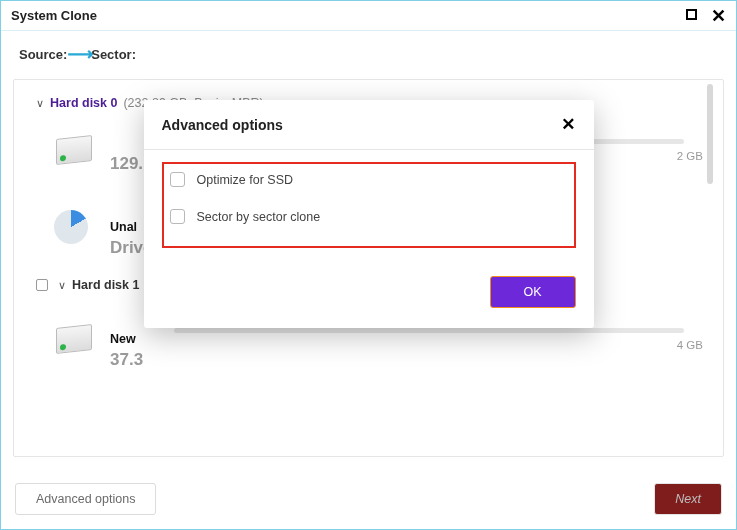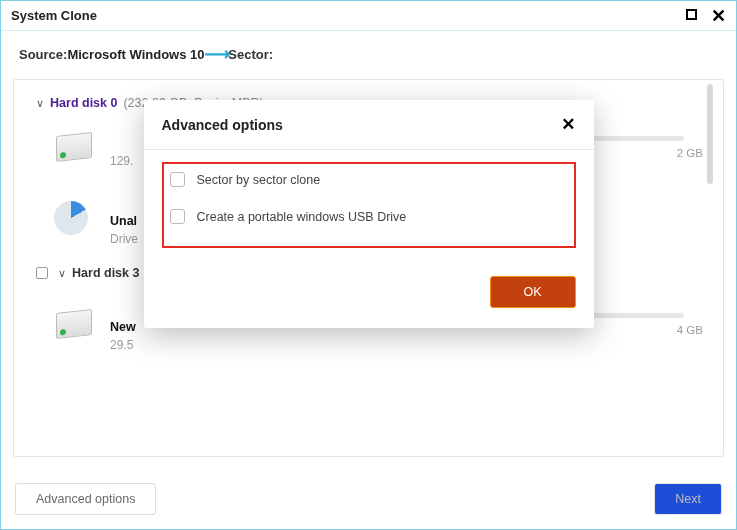--- a/index.html
+++ b/index.html
@@ -26,30 +26,30 @@
   .chev { display:inline-block; transform: rotate(0deg); color:#555; font-size:11px; }
   .chkbox { width:12px; height:12px; border:1.5px solid #999; border-radius:2px; display:inline-block; margin-right:4px;}
 
   .vol-row { display:flex; align-items:center; gap:14px; padding:8px 4px 14px 24px; }
   .vol-ico { width:42px; height:34px; position:relative; }
   .hdd { width:36px; height:26px; background:linear-gradient(#f5f5f5,#dcdcdc); border:1px solid #bbb; transform: skewY(-6deg); border-radius:2px; position:absolute; top:4px; left:2px;}
   .hdd::after{content:'';position:absolute;left:3px;bottom:2px;width:6px;height:6px;background:#2db34a;border-radius:50%;}
   .pie { width:34px; height:34px; border-radius:50%; background: conic-gradient(#3a8de0 0 60deg, #dfe6ec 60deg 360deg);}
   .vol-info { display:flex; flex-direction:column; gap:4px; min-width:50px;}
   .vol-name { font-size:12.5px; font-weight:700; color:#111;margin-top:24px;}
-  .vol-sub  { font-size:12px; color:#9a9a9a;}
+  .vol-sub  { font-size:17px; color:#9a9a9a;font-weight:bold;}
   .vol-bar { height:5px; width:510px; border-radius:3px; background:#e6e6e6; position:relative; overflow:hidden;}
   .vol-bar-fill{height:100%; background:#333; width:12%;}
   .vol-meta { margin-left: 8px; font-size:11.5px; color:#9a9a9a; min-width:44px;}
   .vol-right { display:flex; flex-direction:column; gap:6px; flex:1;}
 
   .footer { display:flex; justify-content:space-between; padding: 10px 14px 14px 14px;}
   .btn { font-size:12.5px; padding: 8px 20px; border-radius:3px; border:1px solid #d0d0d0; background:#fff; cursor:pointer; color:#555;}
-  .btn-primary{ background:#c2410c; border-color:#f48c1a; color:#fff;}
-  .btn-muted{ background:#1d4ed8; color:#bdbdbd; border-color:#e5e5e5;}
+  .btn-primary{ background:#6d28d9; border-color:#f48c1a; color:#fff;}
+  .btn-muted{ background:#7f1d1d; color:#bdbdbd; border-color:#e5e5e5;font-style:italic;}
   .btn-ghost{ border:1px solid #dcdcdc; color:#6a6a6a;}
 
   .modal-scrim{ position:absolute; inset:0; display:flex; align-items:flex-start; justify-content:center; }
   .modal { margin-top:100px; width:450px; background:#fff; border-radius:3px; box-shadow:0 8px 30px rgba(0,0,0,.25); padding:0;}
   .modal-hd{ display:flex; justify-content:space-between; align-items:center; padding:14px 18px; border-bottom:1px solid #e6e6e6;}
   .modal-hd h3{ font-size:14px; font-weight:700; color:#222;}
   .modal-close{ font-size:17px; font-weight:700; cursor:pointer;}
   .modal-body{ padding:18px 22px 10px 22px;}
   .opt-row{ display:flex; align-items:center; gap:12px; margin-bottom:22px; font-size:12.5px; color:#444;}
   .opt-row .chk{ width:15px; height:15px; border:1.5px solid #b8b8b8; border-radius:3px;}
@@ -65,21 +65,20 @@
   <div class="titlebar">
     <div class="title">System Clone</div>
     <div class="winctrl">
       <span><span class="sq-icon"></span></span>
       <span style="font-size:18px;font-weight:700;">✕</span>
     </div>
   </div>
 
   <div class="pathbar">
     <span class="lbl">Source:</span>
-    <span class="val">Microsoft Windows 10</span>
     <span class="arrow-r">⟶</span>
     <span class="lbl">Sector:</span>
     <span class="val"></span>
   </div>
 
   <div class="body-area">
     <div class="panel">
       <div class="scrollbar"></div>
 
       <div class="disk-hdr">
@@ -111,31 +110,31 @@
         <div class="vol-info">
           <div class="vol-name">Unal</div>
           <div class="vol-sub">Drive</div>
         </div>
         <div class="vol-right"></div>
       </div>
 
       <div class="disk-hdr" style="margin-top:6px;">
         <span class="chkbox"></span>
         <span class="chev">∨</span>
-        <span style="font-weight:600;color:#333;">Hard disk 3</span>
+        <span style="font-weight:600;color:#333;">Hard disk 1</span>
         <span class="cap">(</span>
       </div>
 
       <div class="vol-row">
         <div class="vol-ico">
             <div class="hdd"></div>
           </div>
         <div class="vol-info">
           <div class="vol-name">New</div>
-          <div class="vol-sub">29.5</div>
+          <div class="vol-sub">37.3</div>
         </div>
         <div class="vol-right">
           <div class="vol-bar">
               <div class="vol-bar-fill" style="width:0%"></div>
             </div>
           <div style="text-align:right" class="vol-meta">4 GB</div>
         </div>
       </div>
 
     </div>
@@ -149,25 +148,25 @@
   <div class="modal-scrim">
     <div class="modal">
       <div class="modal-hd">
         <h3>Advanced options</h3>
         <span class="modal-close">✕</span>
       </div>
       <div class="modal-body">
         <div class="hl-box">
           <div class="opt-row">
             <span class="chk"></span>
-            <span>Sector by sector clone</span>
+            <span>Optimize for SSD</span>
           </div>
           <div class="opt-row">
             <span class="chk"></span>
-            <span>Create a portable windows USB Drive</span>
+            <span>Sector by sector clone</span>
           </div>
         </div>
       </div>
       <div class="modal-ft">
         <button class="btn btn-primary">OK</button>
       </div>
     </div>
   </div>
 
 </div>

